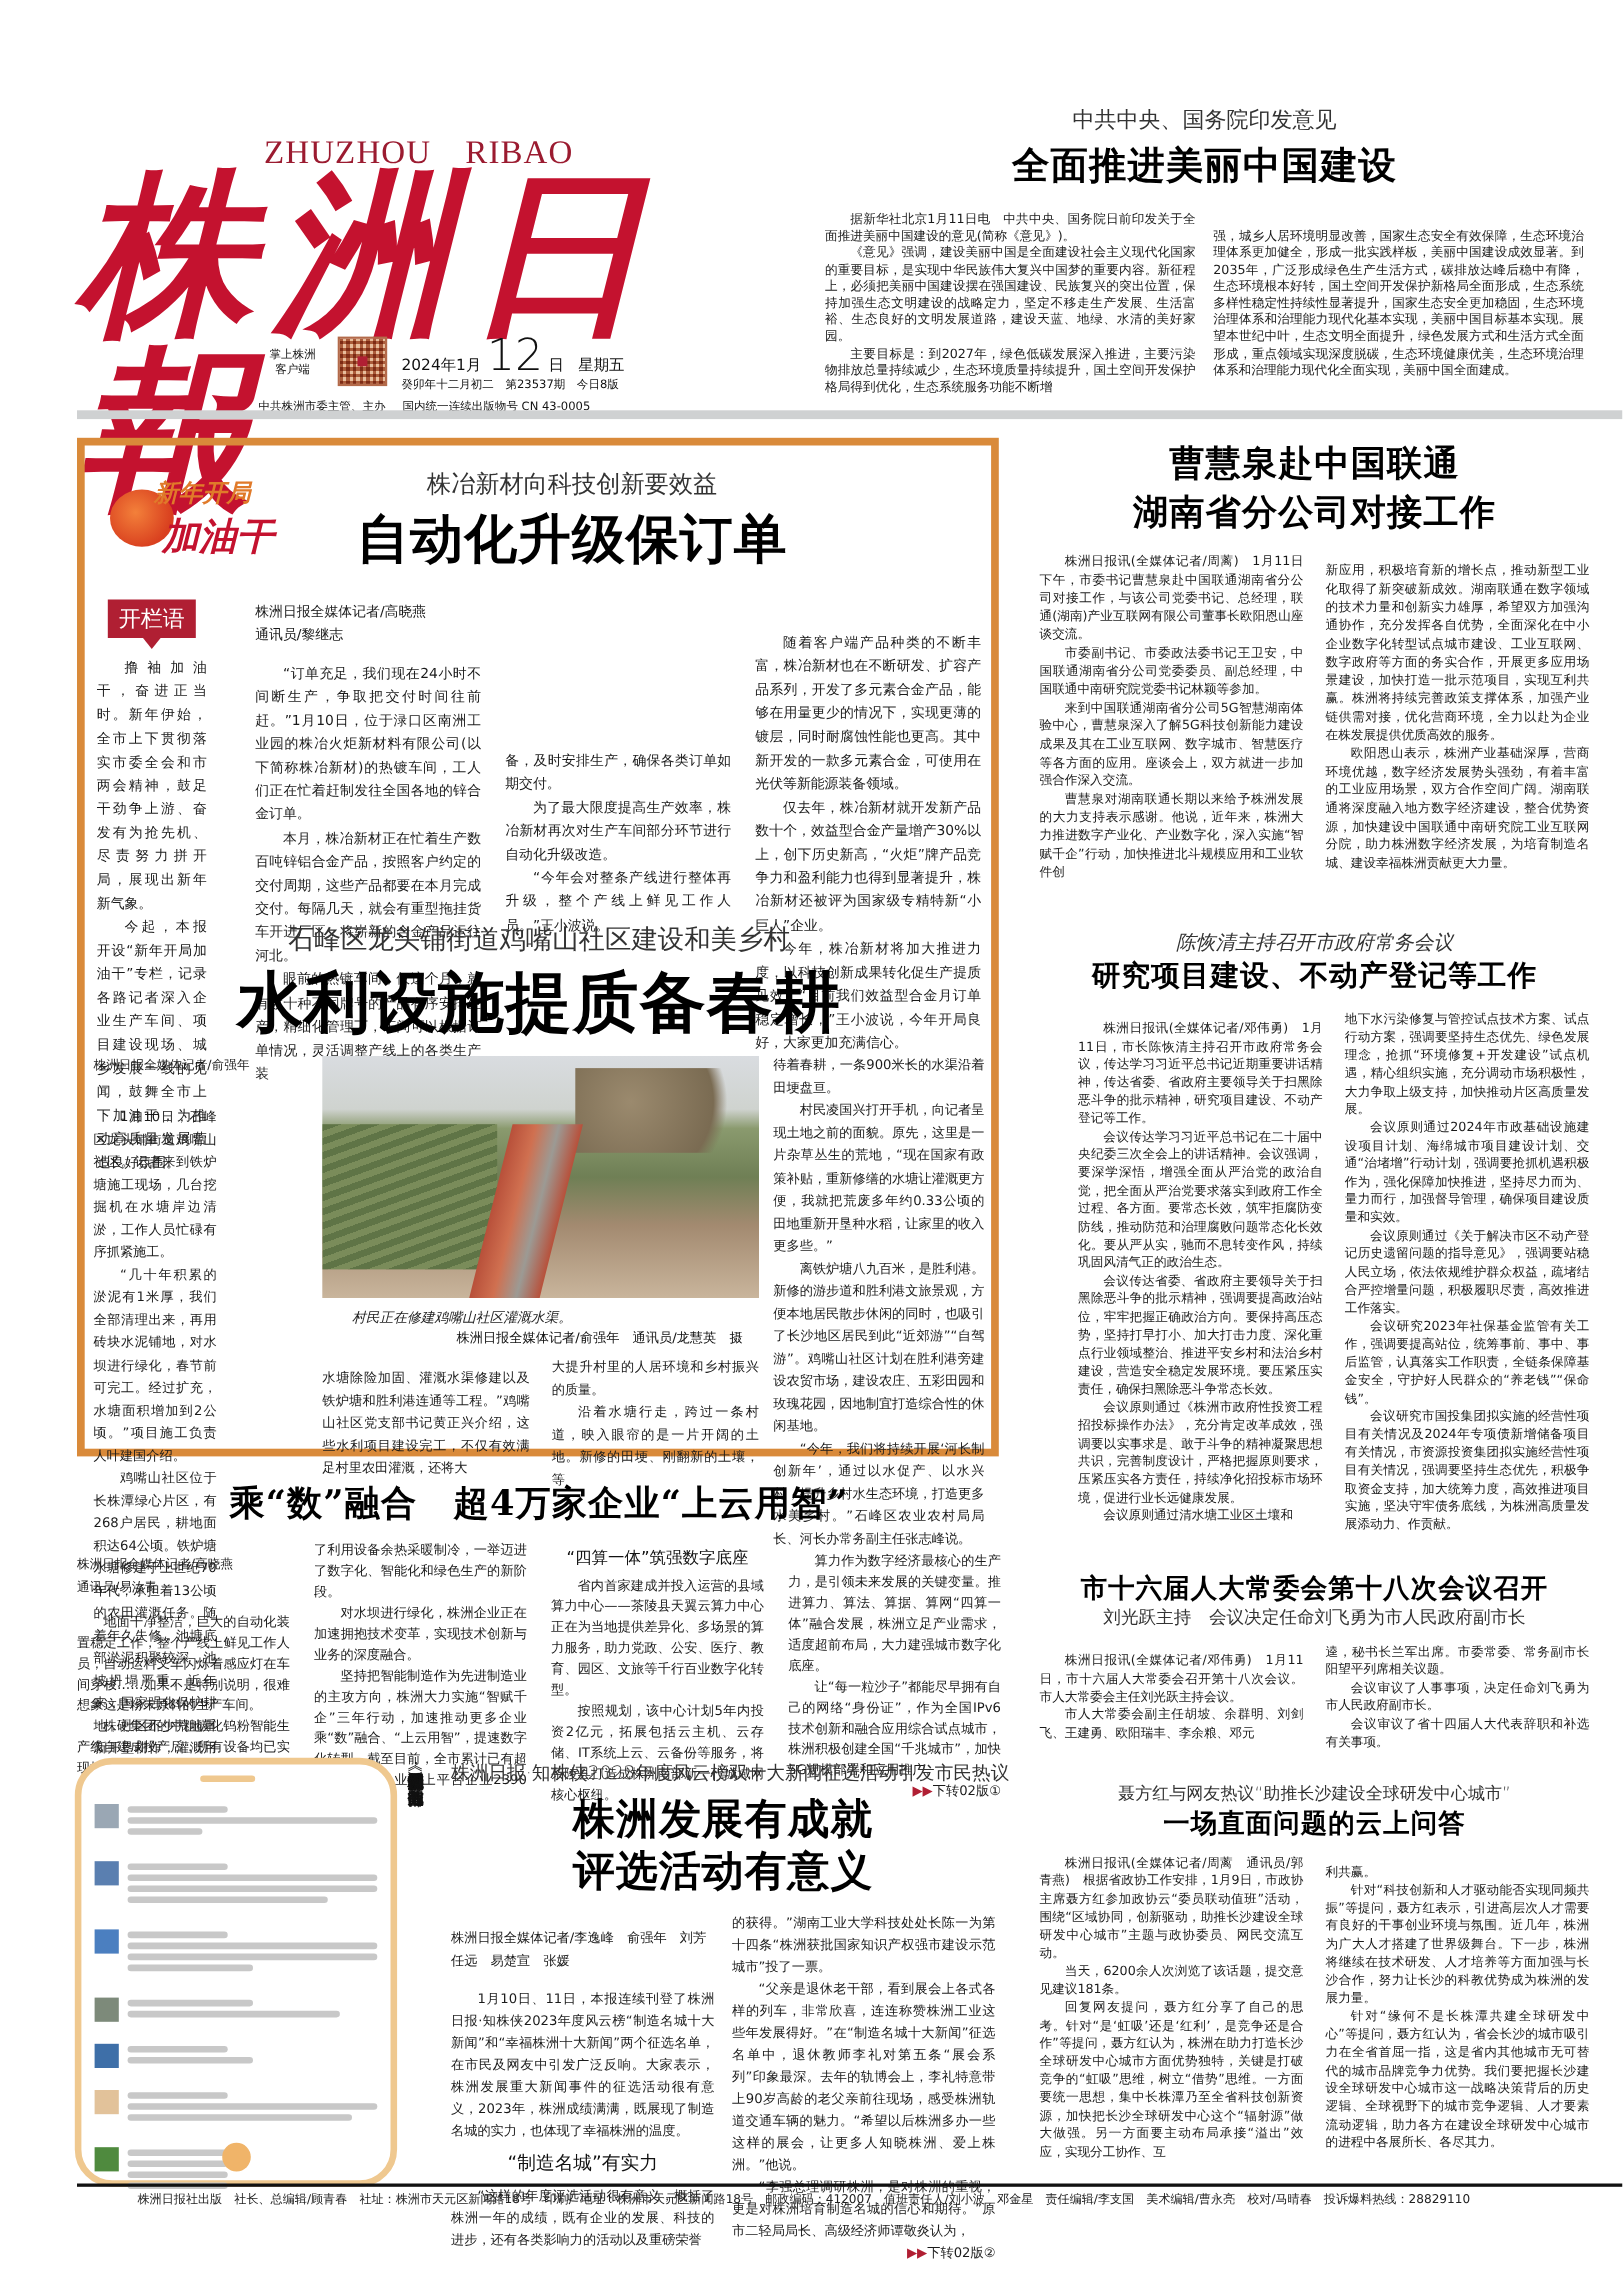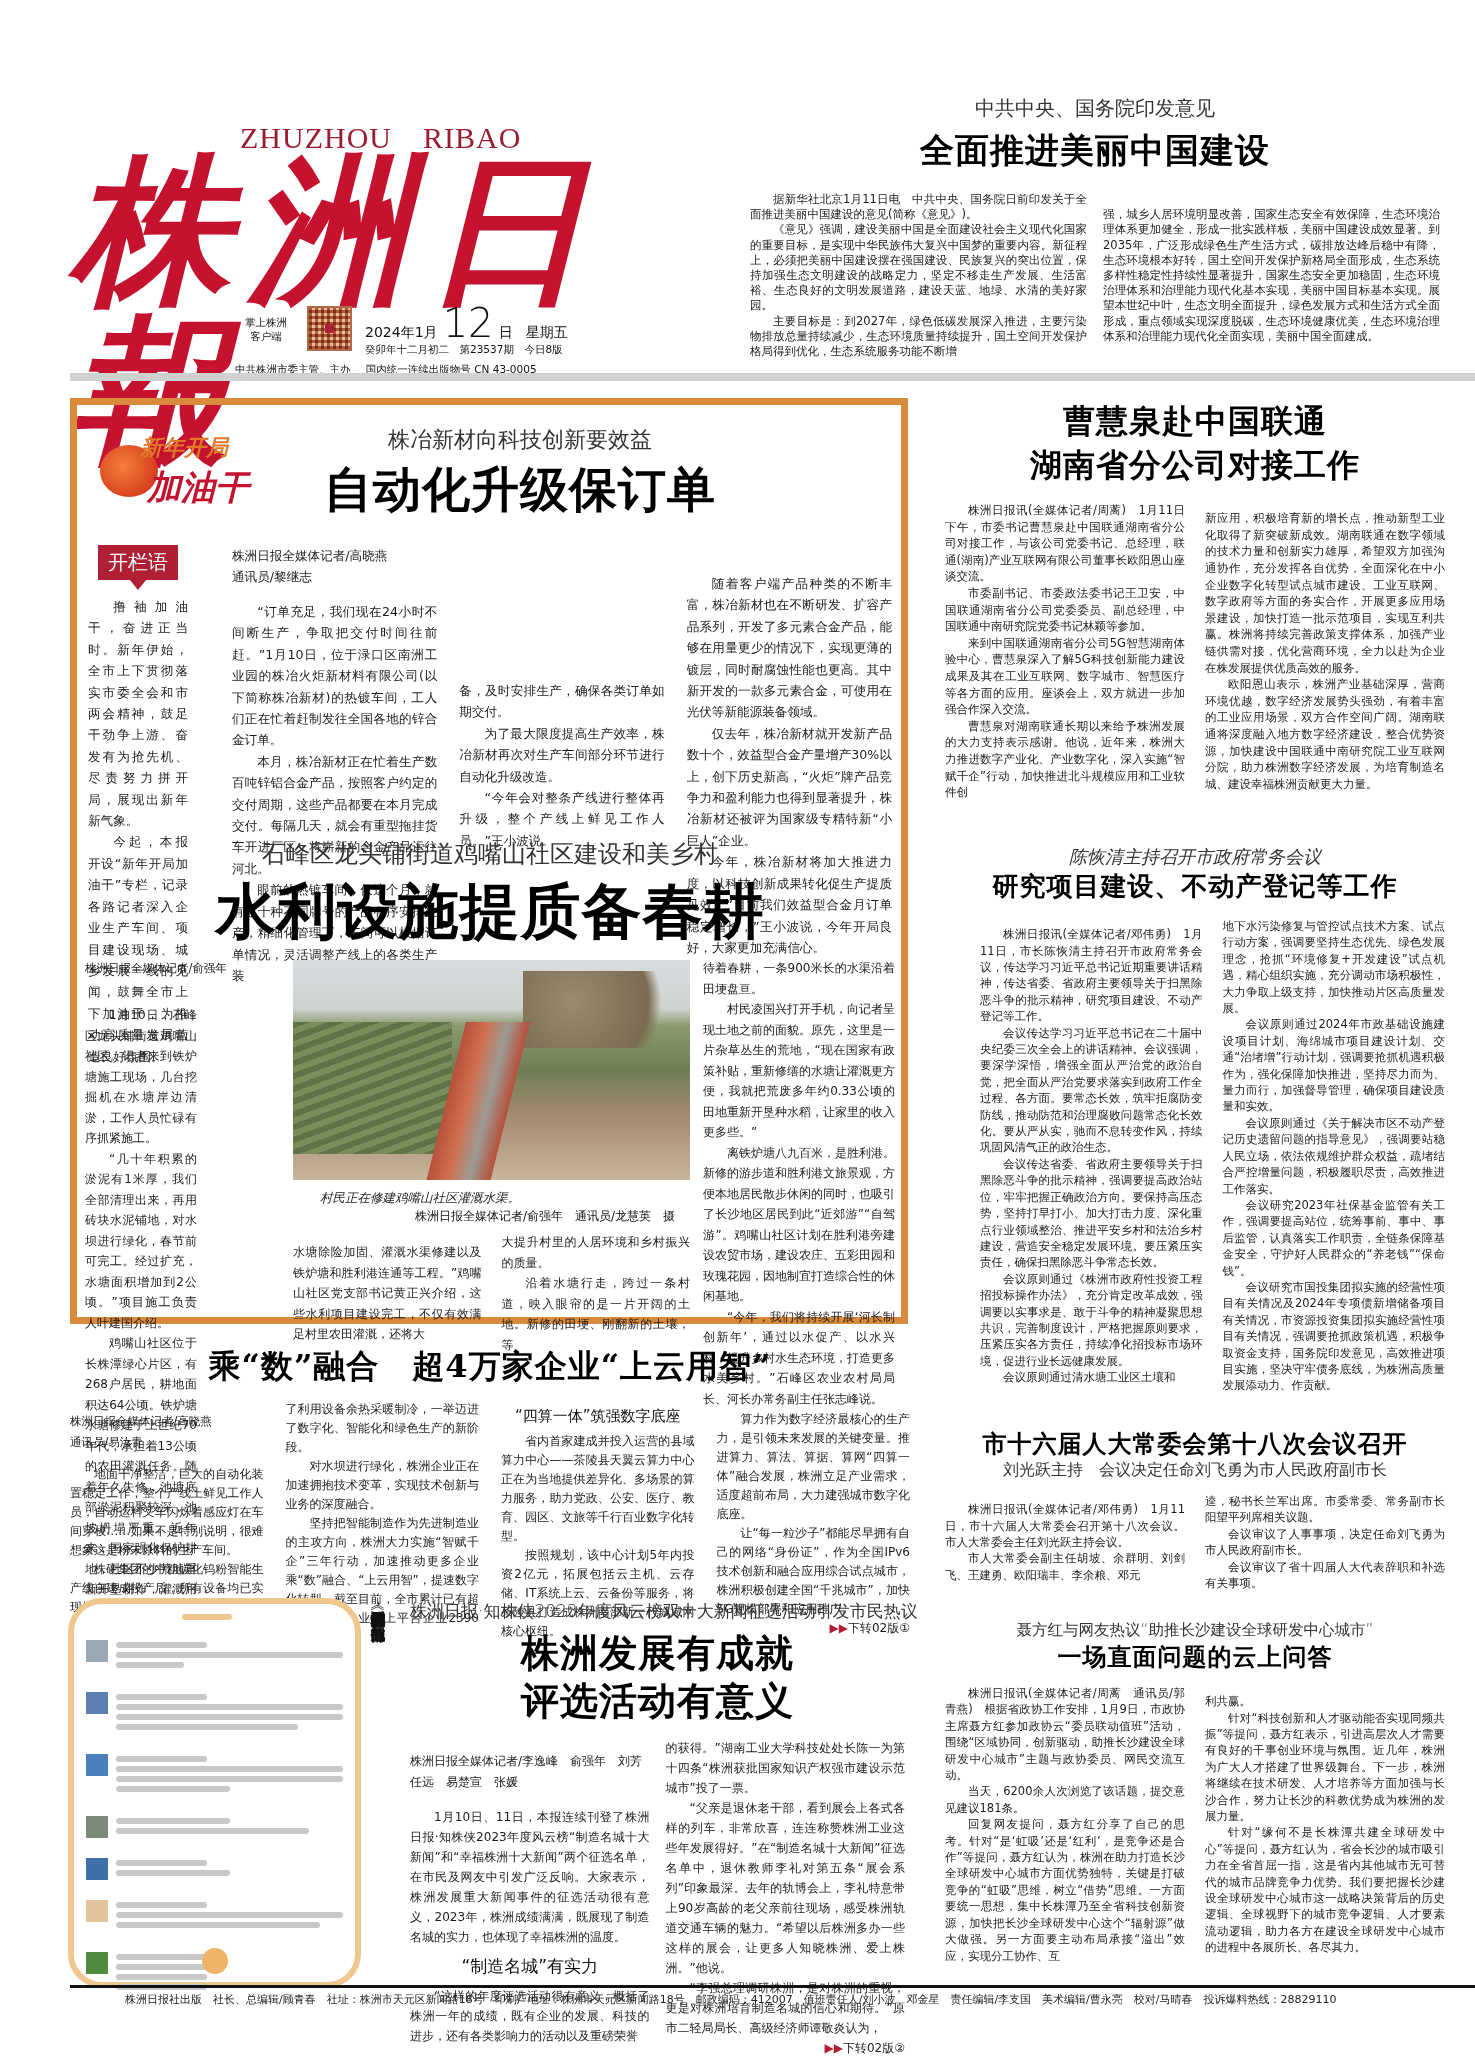--- a/index.html
+++ b/index.html
@@ -316,21 +316,21 @@
       <p>会议传达学习习近平总书记在二十届中央纪委三次全会上的讲话精神。会议强调，要深学深悟，增强全面从严治党的政治自觉，把全面从严治党要求落实到政府工作全过程、各方面。要常态长效，筑牢拒腐防变防线，推动防范和治理腐败问题常态化长效化。要从严从实，驰而不息转变作风，持续巩固风清气正的政治生态。</p>
       <p>会议传达省委、省政府主要领导关于扫黑除恶斗争的批示精神，强调要提高政治站位，牢牢把握正确政治方向。要保持高压态势，坚持打早打小、加大打击力度、深化重点行业领域整治、推进平安乡村和法治乡村建设，营造安全稳定发展环境。要压紧压实责任，确保扫黑除恶斗争常态长效。</p>
       <p>会议原则通过《株洲市政府性投资工程招投标操作办法》，充分肯定改革成效，强调要以实事求是、敢于斗争的精神凝聚思想共识，完善制度设计，严格把握原则要求，压紧压实各方责任，持续净化招投标市场环境，促进行业长远健康发展。</p>
       <p>会议原则通过清水塘工业区土壤和</p>
     </div>
     <div class="body-text" style="font-size:11.5px;line-height:16.4px;">
       <p style="text-indent:0;">地下水污染修复与管控试点技术方案、试点行动方案，强调要坚持生态优先、绿色发展理念，抢抓“环境修复+开发建设”试点机遇，精心组织实施，充分调动市场积极性，大力争取上级支持，加快推动片区高质量发展。</p>
       <p>会议原则通过2024年市政基础设施建设项目计划、海绵城市项目建设计划、交通“治堵增”行动计划，强调要抢抓机遇积极作为，强化保障加快推进，坚持尽力而为、量力而行，加强督导管理，确保项目建设质量和实效。</p>
       <p>会议原则通过《关于解决市区不动产登记历史遗留问题的指导意见》，强调要站稳人民立场，依法依规维护群众权益，疏堵结合严控增量问题，积极履职尽责，高效推进工作落实。</p>
       <p>会议研究2023年社保基金监管有关工作，强调要提高站位，统筹事前、事中、事后监管，认真落实工作职责，全链条保障基金安全，守护好人民群众的“养老钱”“保命钱”。</p>
-      <p>会议研究市国投集团拟实施的经营性项目有关情况及2024年专项债新增储备项目有关情况，市资源投资集团拟实施经营性项目有关情况，强调要抢抓政策机遇，积极争取资金支持，国务院印发意见，高效推进项目实施，坚决守牢债务底线，为株洲高质量发展添动力、作贡献。</p>
+      <p>会议研究市国投集团拟实施的经营性项目有关情况及2024年专项债新增储备项目有关情况，市资源投资集团拟实施经营性项目有关情况，强调要坚持生态优先，积极争取资金支持，加大统筹力度，高效推进项目实施，坚决守牢债务底线，为株洲高质量发展添动力、作贡献。</p>
     </div>
   </div>
 </div>
 
 <div class="abs" style="left:945px;top:1428px;width:500px;">
   <div class="headline" style="font-size:24px;">市十六届人大常委会第十八次会议召开</div>
   <div class="kicker" style="font-size:16px;margin-bottom:12px;">刘光跃主持　会议决定任命刘飞勇为市人民政府副市长</div>
   <div class="cols" style="gap:20px;">
     <div class="body-text" style="font-size:11.5px;line-height:16.4px;">
       <p>株洲日报讯(全媒体记者/邓伟勇)　1月11日，市十六届人大常委会召开第十八次会议。市人大常委会主任刘光跃主持会议。</p>

